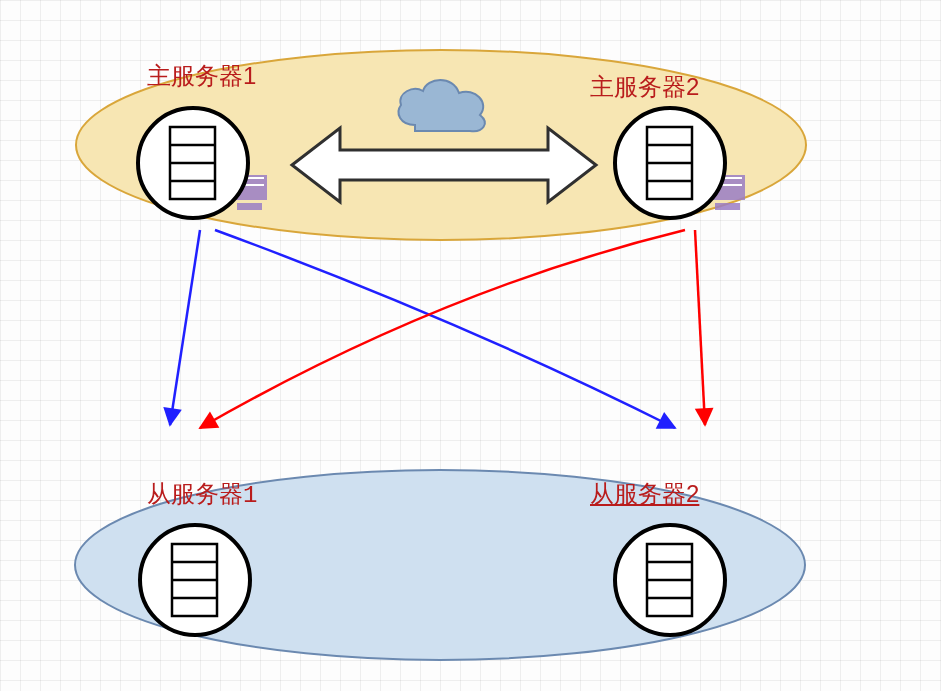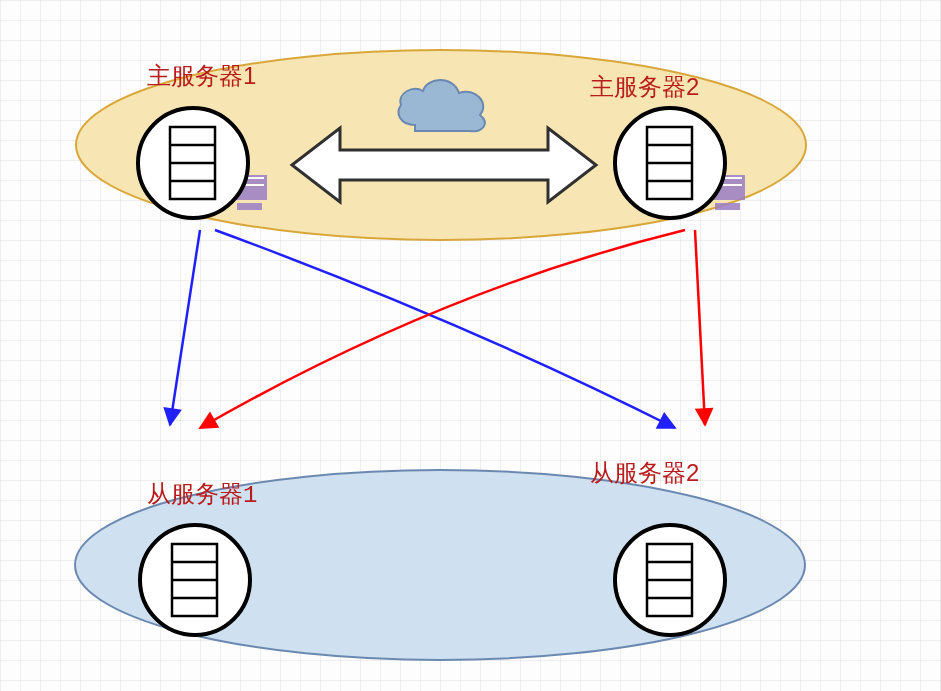--- a/index.html
+++ b/index.html
@@ -125,13 +125,13 @@
     <line x1="647" y1="598" x2="692" y2="598" stroke="#000" stroke-width="2.5"></line>
   </g>
 </svg>
 
 <div class="label" style="left:147px; top:60px;">主服务器1</div>
 
 <div class="label" style="left:590px; top:47px;margin-top:24px;">主服务器2</div>
 
 <div class="label" style="left:147px; top:478px;font-family:Liberation Mono, monospace;">从服务器1</div>
 
-<div class="label" style="left:590px; top:457px;">从服务器2</div>
+<div class="label" style="left:590px; top:478px;text-decoration:underline;">从服务器2</div>
 
 </body></html>

